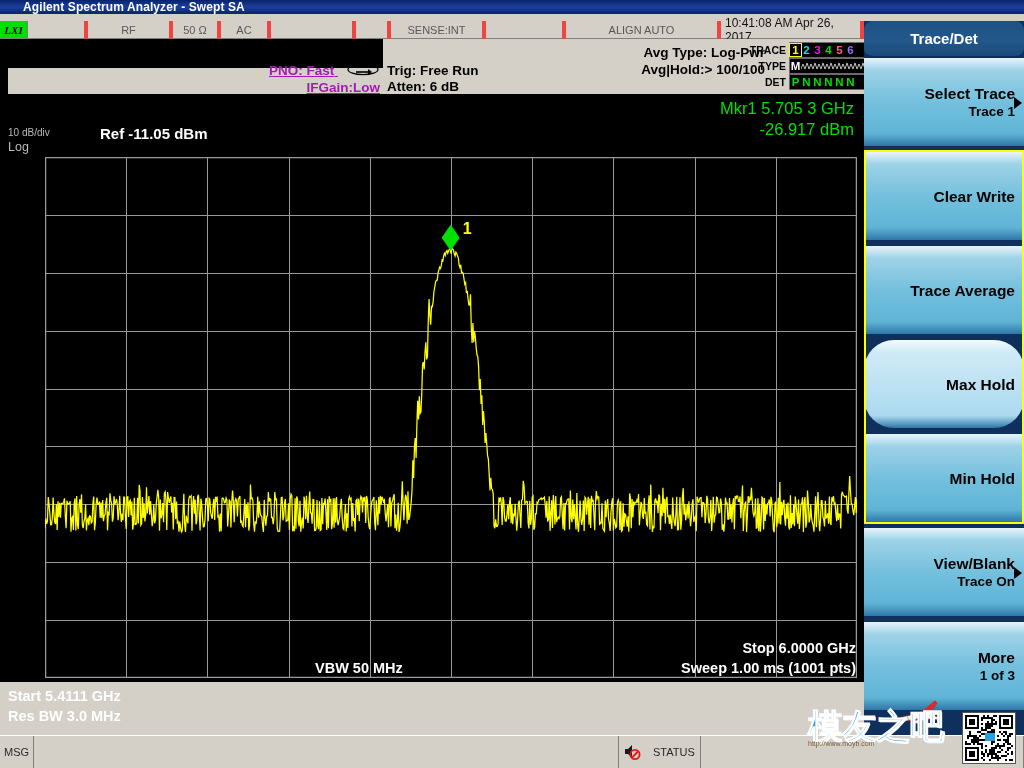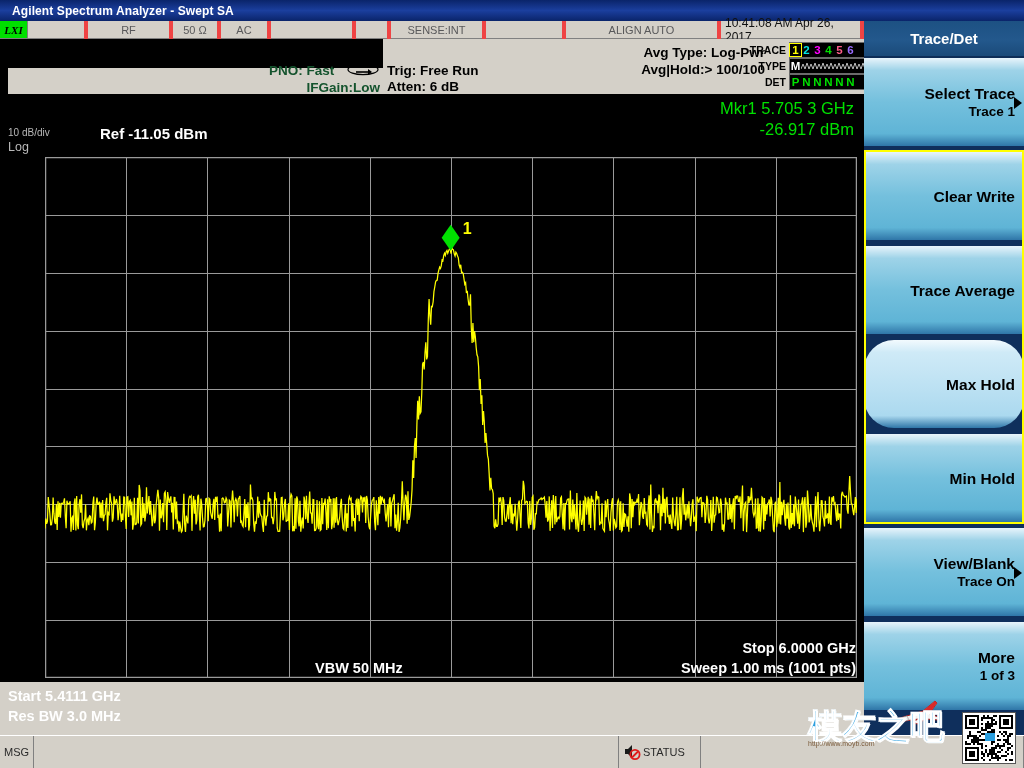--- a/index.html
+++ b/index.html
@@ -6,24 +6,24 @@
   html, body {
     width: 1024px; height: 768px;
     background: #000;
     font-family: "Liberation Sans", sans-serif;
     overflow: hidden;
   }
   #app { position: relative; width: 1024px; height: 768px; background: #d4d0c8; }
 
   
   .titlebar {
-    position: absolute; left: 0; top: 0; width: 1024px; height: 21px;
+    position: absolute; left: 0; top: 0; width: 1024px; height: 14px;
     background: linear-gradient(to bottom, #0a246a 0%, #1b3f9e 50%, #0a246a 100%);
     color: #fff; font-size: 12px; font-weight: bold;
-    display: flex; align-items: center; padding-left: 12px;
+    display: flex; align-items: center; padding-left: 23px;
     letter-spacing: 0.1px;
   }
 
   
   .statusrow {
     position: absolute; left: 0; top: 21px; width: 864px; height: 18px;
     background: #d4d0c8; display: flex; align-items: stretch;
     border-bottom: 1px solid #808080;
   }
   .scell {
@@ -46,21 +46,21 @@
     background: #d4d0c8;
   }
   .blackbox {
     position: absolute; left: 0; top: 0; width: 383px; height: 29px; background: #000;
   }
   .blackbox2 {
     position: absolute; left: 0; top: 29px; width: 8px; height: 26px; background: #000;
   }
   .set-pno {
     position: absolute; left: 190px; top: 24px; width: 190px;
-    text-align: right; font-size: 13.5px; font-weight: bold; color: #14532d;
+    text-align: right; font-size: 13.5px; font-weight: bold; color: #a21caf; text-decoration: underline;
   }
   .set-pno .ln { line-height: 16px; white-space: nowrap; }
   .sweep-icon {
     display: inline-block; vertical-align: middle; margin-left: 8px;
   }
   .set-trig {
     position: absolute; left: 387px; top: 24px; font-size: 13.5px;
     font-weight: bold; color: #000; line-height: 16px;
   }
   .set-avg {
@@ -125,20 +125,21 @@
   
   .menu {
     position: absolute; left: 864px; top: 21px; width: 160px; height: 714px;
     background: #0f2f5c;
   }
   .menu-title {
     height: 37px; background: linear-gradient(to bottom,#1d5183 0%, #23588c 55%, #1a4a79 100%);
     color: #fff; font-size: 15px; font-weight: bold;
     display: flex; align-items: center; justify-content: center;
     border-bottom: 2px solid #0d2d57;
+    border-radius: 9px;
   }
   .sk {
     position: relative; height: 88px; margin-bottom: 6px;
     background: linear-gradient(to bottom, #e8f4fb 0%, #9ed3e8 14%, #74c0dd 50%, #5fb4d6 86%, #2f76a8 100%);
     display: flex; flex-direction: column; align-items: flex-end;
     justify-content: center; padding-right: 9px; color: #000;
   }
   .sk.light {
     background: linear-gradient(to bottom, #f2fafe 0%, #cfeaf7 14%, #bee2f3 50%, #abd9ef 86%, #2f76a8 100%);
     border-radius: 30px;
@@ -353,21 +354,21 @@
           <div class="t1">More</div>
           <div class="t2">1 of 3</div>
         </div>
         <div class="sk-group-sel" style="top: 92px; height: 374px; border-color: rgb(255, 255, 0);"></div>
       </div>
   </div>
 
   <div class="msgbar">
     <div class="mc" style="width:34px">MSG</div>
     <div class="mc" style="width:585px"></div>
-    <div class="mc" style="width:82px;gap:2px">
+    <div class="mc" style="width:82px;gap:12px">
       <span>
         <svg width="18" height="17" viewBox="0 0 18 17">
           <path d="M2,6 L5,6 L9,2 L9,15 L5,11 L2,11 Z" fill="#1a1a1a"></path>
           <circle cx="12" cy="11.5" r="4.6" fill="none" stroke="#e01b1b" stroke-width="1.8"></circle>
           <line x1="9" y1="14.5" x2="15" y2="8.5" stroke="#e01b1b" stroke-width="1.8"></line>
         </svg>
       </span>
       <span style="font-size:11px">STATUS</span>
     </div>
     <div class="mc" style="flex:1"></div>

